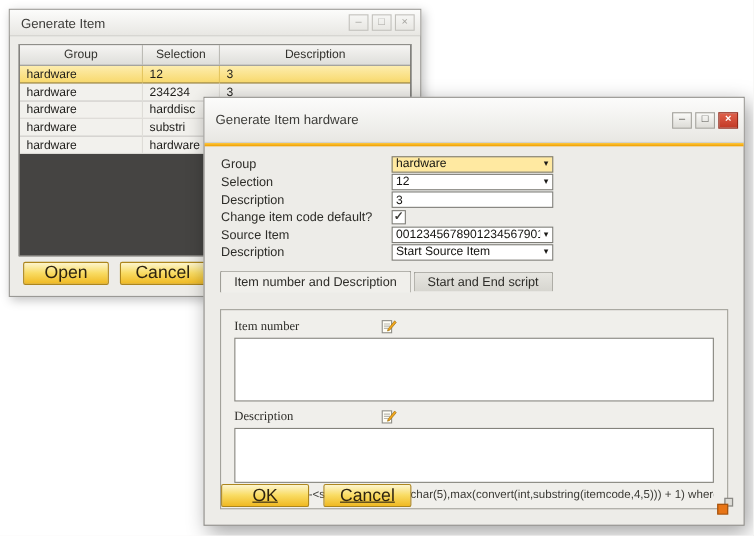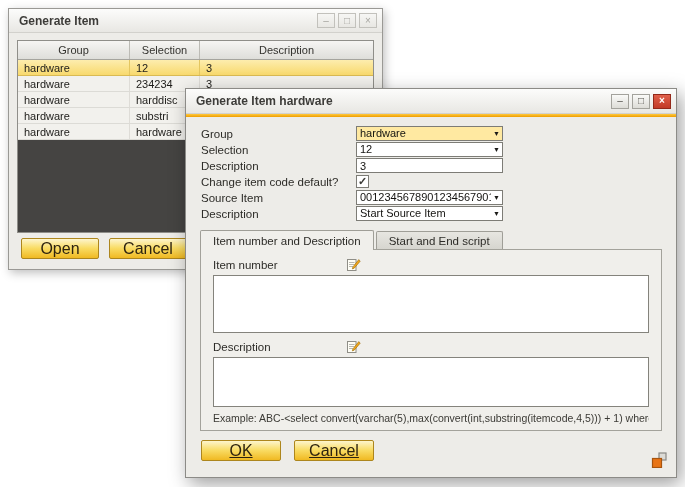--- a/index.html
+++ b/index.html
@@ -1,23 +1,23 @@
 <!DOCTYPE html>
 <html><head>
 <meta charset="utf-8">
 <style>
   * { margin:0; padding:0; box-sizing:border-box; }
   body { font-family:"Liberation Sans", sans-serif; background:#fff; }
   .screen { position:relative; width:685px; height:487px; background:#ffffff; overflow:hidden; }
 
   
   .window { position:absolute; background:#edece8; border:1px solid #9a9995; }
-  .titlebar { height:25px; display:flex; align-items:center; padding:0 5px 0 10px;
+  .titlebar { height:41px; display:flex; align-items:center; padding:0 5px 0 10px;
               background:linear-gradient(#fcfcfb,#e8e7e3); border-bottom:1px solid #d2d1cc; }
-  .titlebar .title { flex:1; font-size:12px; font-weight:bold; color:#3d3c39; }
+  .titlebar .title { flex:1; font-size:12px; font-weight:normal; color:#3d3c39; }
   .winbtns { display:flex; gap:3px; }
   .wbtn { width:18px; height:15px; display:flex; align-items:center; justify-content:center;
           font-size:10px; line-height:1; border:1px solid #a3a29c;
           background:linear-gradient(#fafaf8,#dddcd7); color:#55544f; cursor:default; }
   .wbtn.inactive { color:#a7a6a1; border-color:#c2c1bc; background:linear-gradient(#f6f6f4,#e8e7e3); }
   .wbtn.close-active { background:linear-gradient(#e0604a,#c23a27); border-color:#93291a; color:#fff; font-weight:bold; }
   .goldline { height:3px; background:linear-gradient(#ffc93e,#ee9d00); }
 
   .sapbtn { height:21px; font-size:16px; color:#2d2310; cursor:default;
             background:linear-gradient(#fdf5cd 0%, #f9dc64 48%, #f0b922 100%);
@@ -54,29 +54,29 @@
                 white-space:nowrap; overflow:hidden; }
   .combo .arrow { width:11px; display:flex; align-items:center; justify-content:center;
                   font-size:7px; color:#1b1a17; }
   .combo.hl { background:#ffe9a1; }
   .tinput { width:147px; height:15px; border:1px solid #7d7c76; background:#fff;
             font-family:inherit; font-size:11px; color:#141310; padding:0 3px; }
   .checkbox { width:13px; height:13px; border:1px solid #7d7c76; background:#fff;
               display:flex; align-items:center; justify-content:center;
               font-size:11px; font-weight:bold; color:#3c3b37; line-height:1; cursor:default; }
 
-  .tabs { display:flex; align-items:flex-end; margin:8px 0 0 14px; height:20px; position:relative; z-index:2; }
+  .tabs { display:flex; align-items:flex-end; margin:8px 0 16px 14px; height:20px; position:relative; z-index:2; }
   .tab { height:18px; display:flex; align-items:center; padding:0 12px; margin-right:2px;
          font-size:11.5px; color:#2d2c28; border:1px solid #9f9e97; border-bottom:none;
          border-radius:2px 2px 0 0; background:linear-gradient(#e7e6e1,#d6d5cf); cursor:default; }
   .tab.active { height:20px; margin-bottom:-1px; background:#f0efeb; z-index:3; }
 
   .panel { position:relative; margin:0 14px; height:182px; border:1px solid #a3a29b;
            background:#f0efeb; padding:8px 12px 0 12px; overflow:hidden; }
-  .plabel-row { display:flex; align-items:center; height:14px; }
+  .plabel-row { display:flex; align-items:center; height:14px;font-family:Liberation Serif, serif; }
   .plabel-row .plabel { width:133px; font-size:11.5px; color:#2d2c28; }
   .edit-icon { width:15px; height:14px; display:flex; cursor:default; }
   .ptext { display:block; width:100%; border:1px solid #84837c; background:#fff; resize:none;
            font-family:inherit; font-size:11px; margin-top:3px; }
   .ptext.t1 { height:58px; }
   .ptext.t2 { height:50px; }
   .gap8 { height:7px; }
   .example { margin-top:5px; font-size:10.5px; color:#3b3a35; white-space:nowrap; overflow:hidden; }
 
   .win2 .btnrow { position:absolute; left:15px; bottom:16px; display:flex; gap:13px; }

